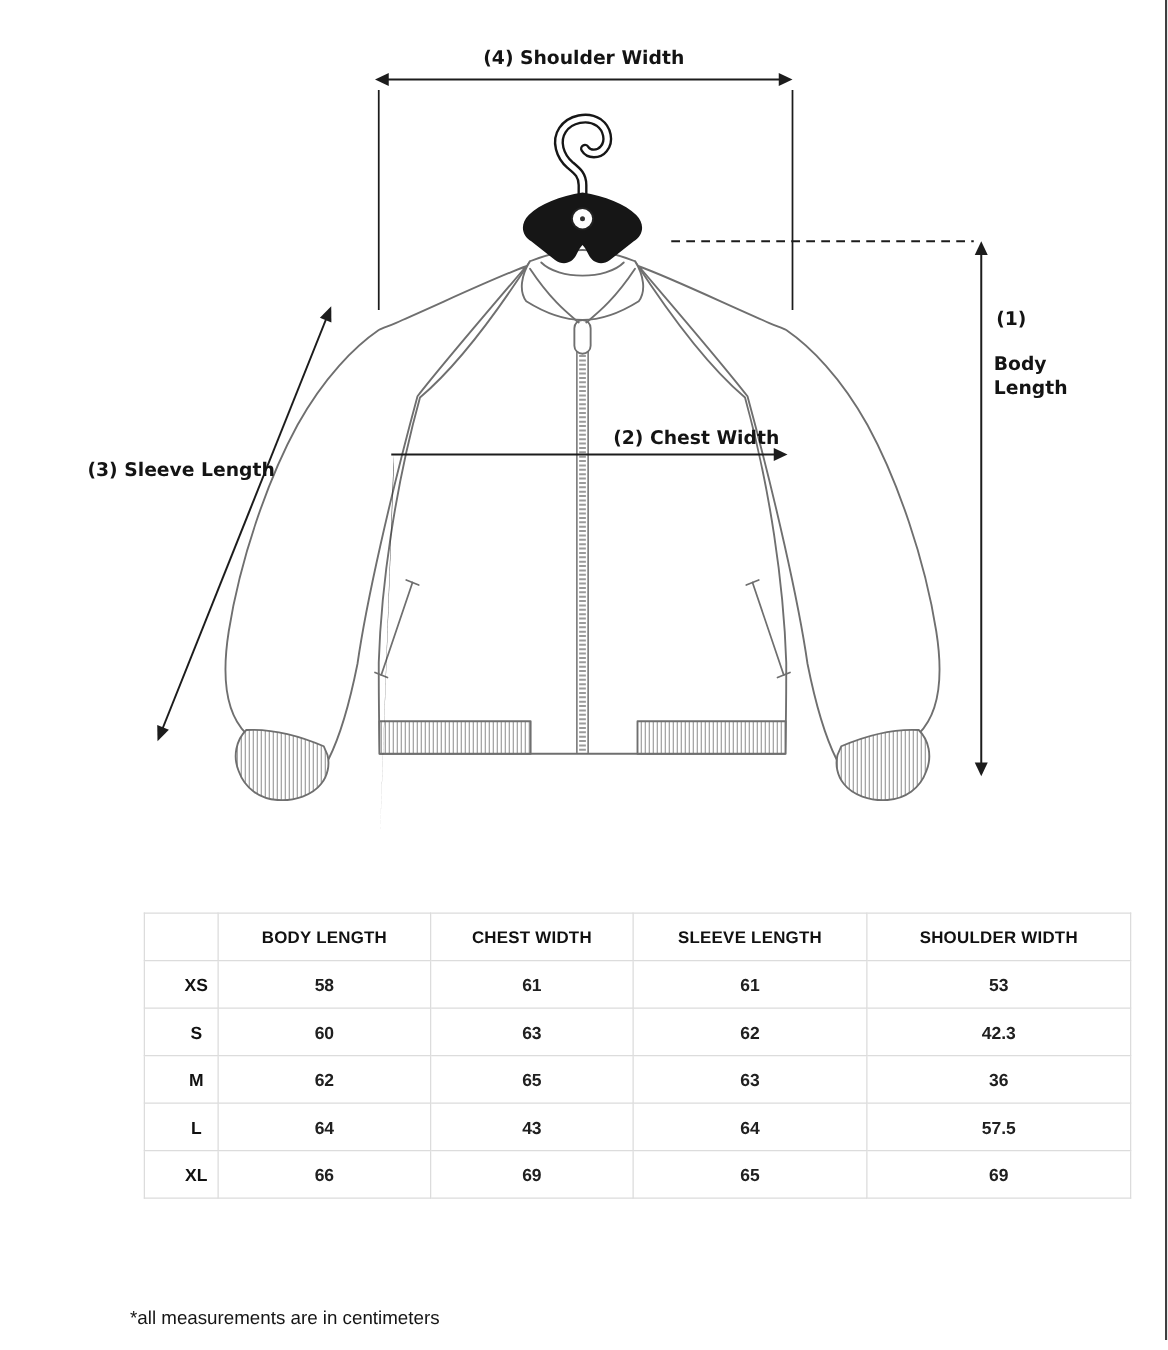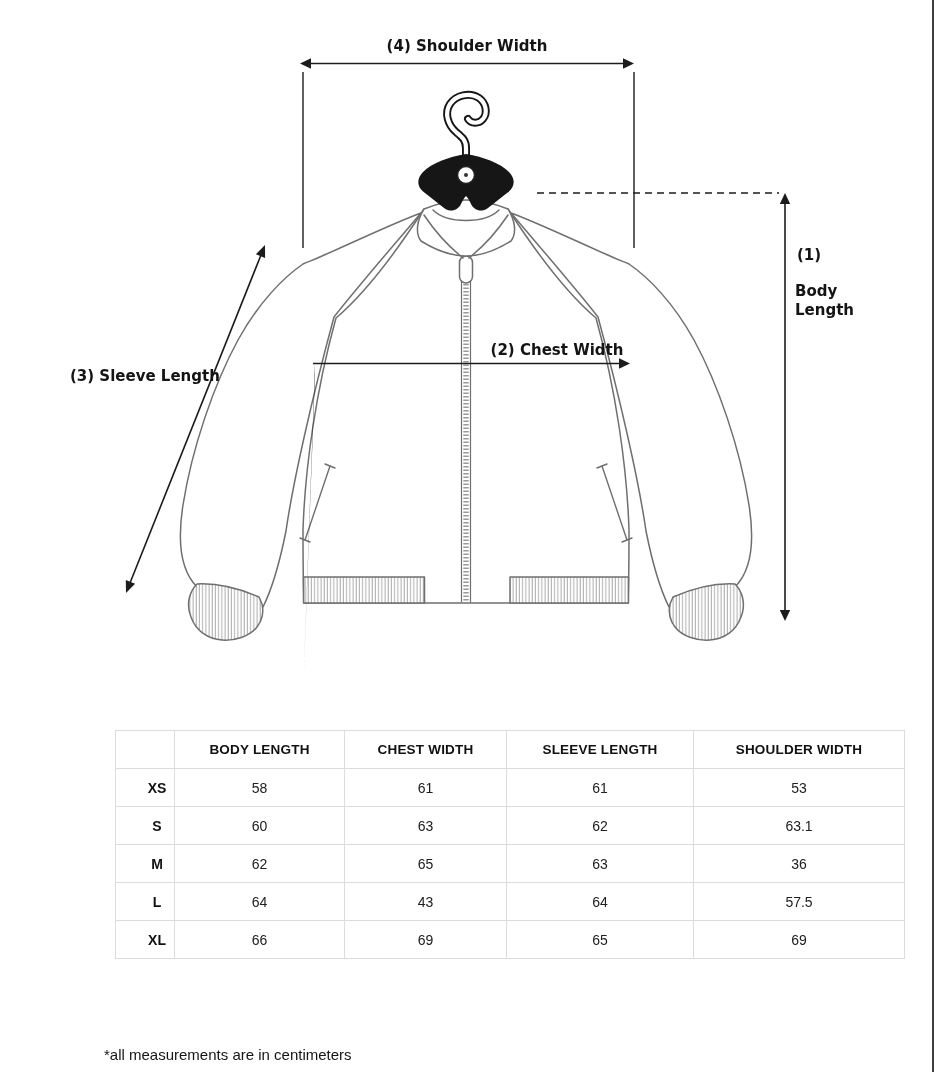--- a/index.html
+++ b/index.html
@@ -17,21 +17,21 @@
   .size-table-wrap{position:absolute;left:72px;top:730px;width:789px;margin-left:43px;}
   table.size-table{
     border-collapse:collapse;table-layout:fixed;width:789px;
     font-family:"Liberation Sans",sans-serif;
   }
   table.size-table th,table.size-table td{
     border:1px solid #dcdcdc;text-align:center;vertical-align:middle;
     height:37px;padding:0;background:#ffffff;
   }
   table.size-table th{font-size:13.5px;font-weight:700;color:#111;letter-spacing:.2px;}
-  table.size-table td{font-size:14px;font-weight:400;color:#202020;}
+  table.size-table td{font-size:14px;font-weight:700;color:#202020;}
   table.size-table td.size-cell{font-weight:700;color:#111;padding-left:24px;}
   .col-size{width:59px;}
   .col-body{width:170px;}
   .col-chest{width:162px;}
   .col-sleeve{width:187px;}
   .col-shoulder{width:211px;}
   .footnote{
     position:absolute;left:72px;top:1046px;font-size:15px;color:#151515;
     font-family:"Liberation Sans",sans-serif;
     margin-left:32px;
@@ -178,21 +178,21 @@
           <td>58</td>
           <td>61</td>
           <td>61</td>
           <td>53</td>
         </tr>
         <tr>
           <td class="size-cell">S</td>
           <td>60</td>
           <td>63</td>
           <td>62</td>
-          <td>63.1</td>
+          <td>42.3</td>
         </tr>
         <tr>
           <td class="size-cell">M</td>
           <td>62</td>
           <td>65</td>
           <td>63</td>
           <td>36</td>
         </tr>
         <tr>
           <td class="size-cell">L</td>

